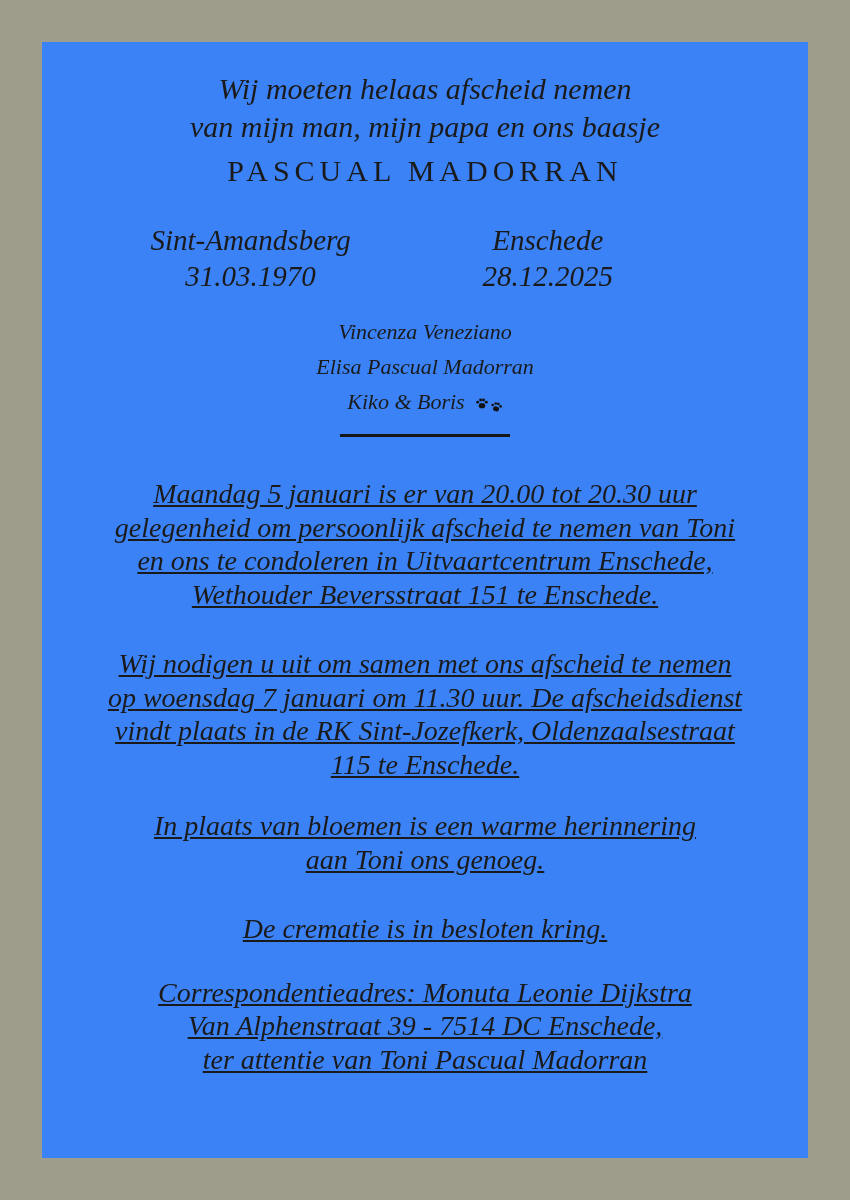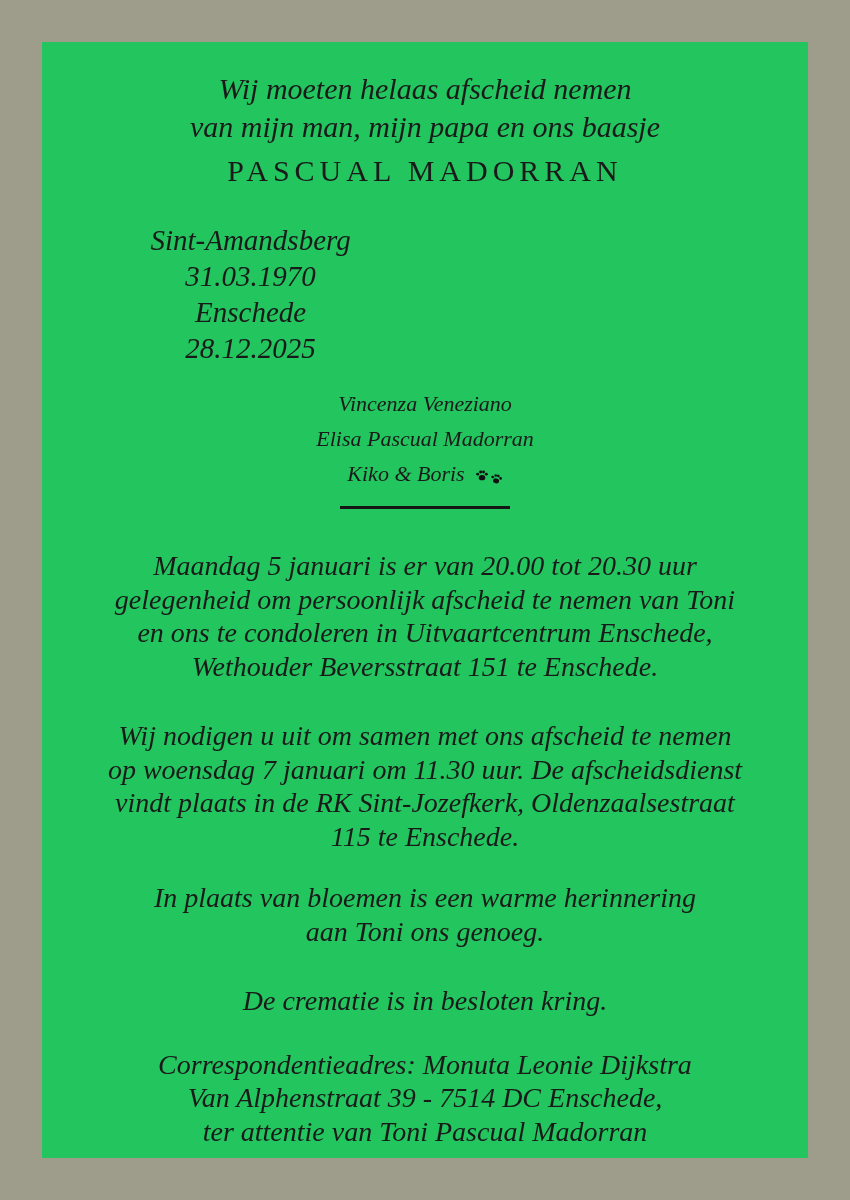--- a/index.html
+++ b/index.html
@@ -14,21 +14,21 @@
     height: 1200px;
     background: #9e9c8b;
     overflow: hidden;
   }
   .card {
     position: absolute;
     top: 42px;
     left: 42px;
     right: 42px;
     bottom: 42px;
-    background: #22c55e;
+    background: #3b82f6;
     color: #1a1a1a;
     text-align: center;
     padding: 28px 20px 0;
     box-sizing: border-box;
   }
   .intro {
     font-style: italic;
     font-size: 30px;
     line-height: 38px;
   }
@@ -43,21 +43,20 @@
     margin: 0;
     font-weight: normal;
     font-size: 30px;
     line-height: 50px;
     letter-spacing: 5px;
   }
   .dates-row {
     display: flex;
     justify-content: flex-start;
     margin: 26px 40px 16px;
-    flex-direction: column;
   }
   .date-col {
     width: 46%;
     font-style: italic;
     font-size: 29px;
     line-height: 36px;
   }
   .family {
     margin-top: 20px;
     font-style: italic;
@@ -78,20 +77,21 @@
     width: 170px;
     height: 3px;
     background: #161616;
     margin: 14px auto 0;
   }
   .para {
     font-style: italic;
     font-size: 28px;
     line-height: 33.5px;
     margin: 36px 0 0;
+    text-decoration: underline;
   }
   .para-visitation { margin-top: 40px; }
   .para-flowers { margin-top: 28px; }
   .para-correspondence { margin-top: 30px; }
 </style>
 </head>
 <body>
 
 <div class="frame">
   <div class="card">

